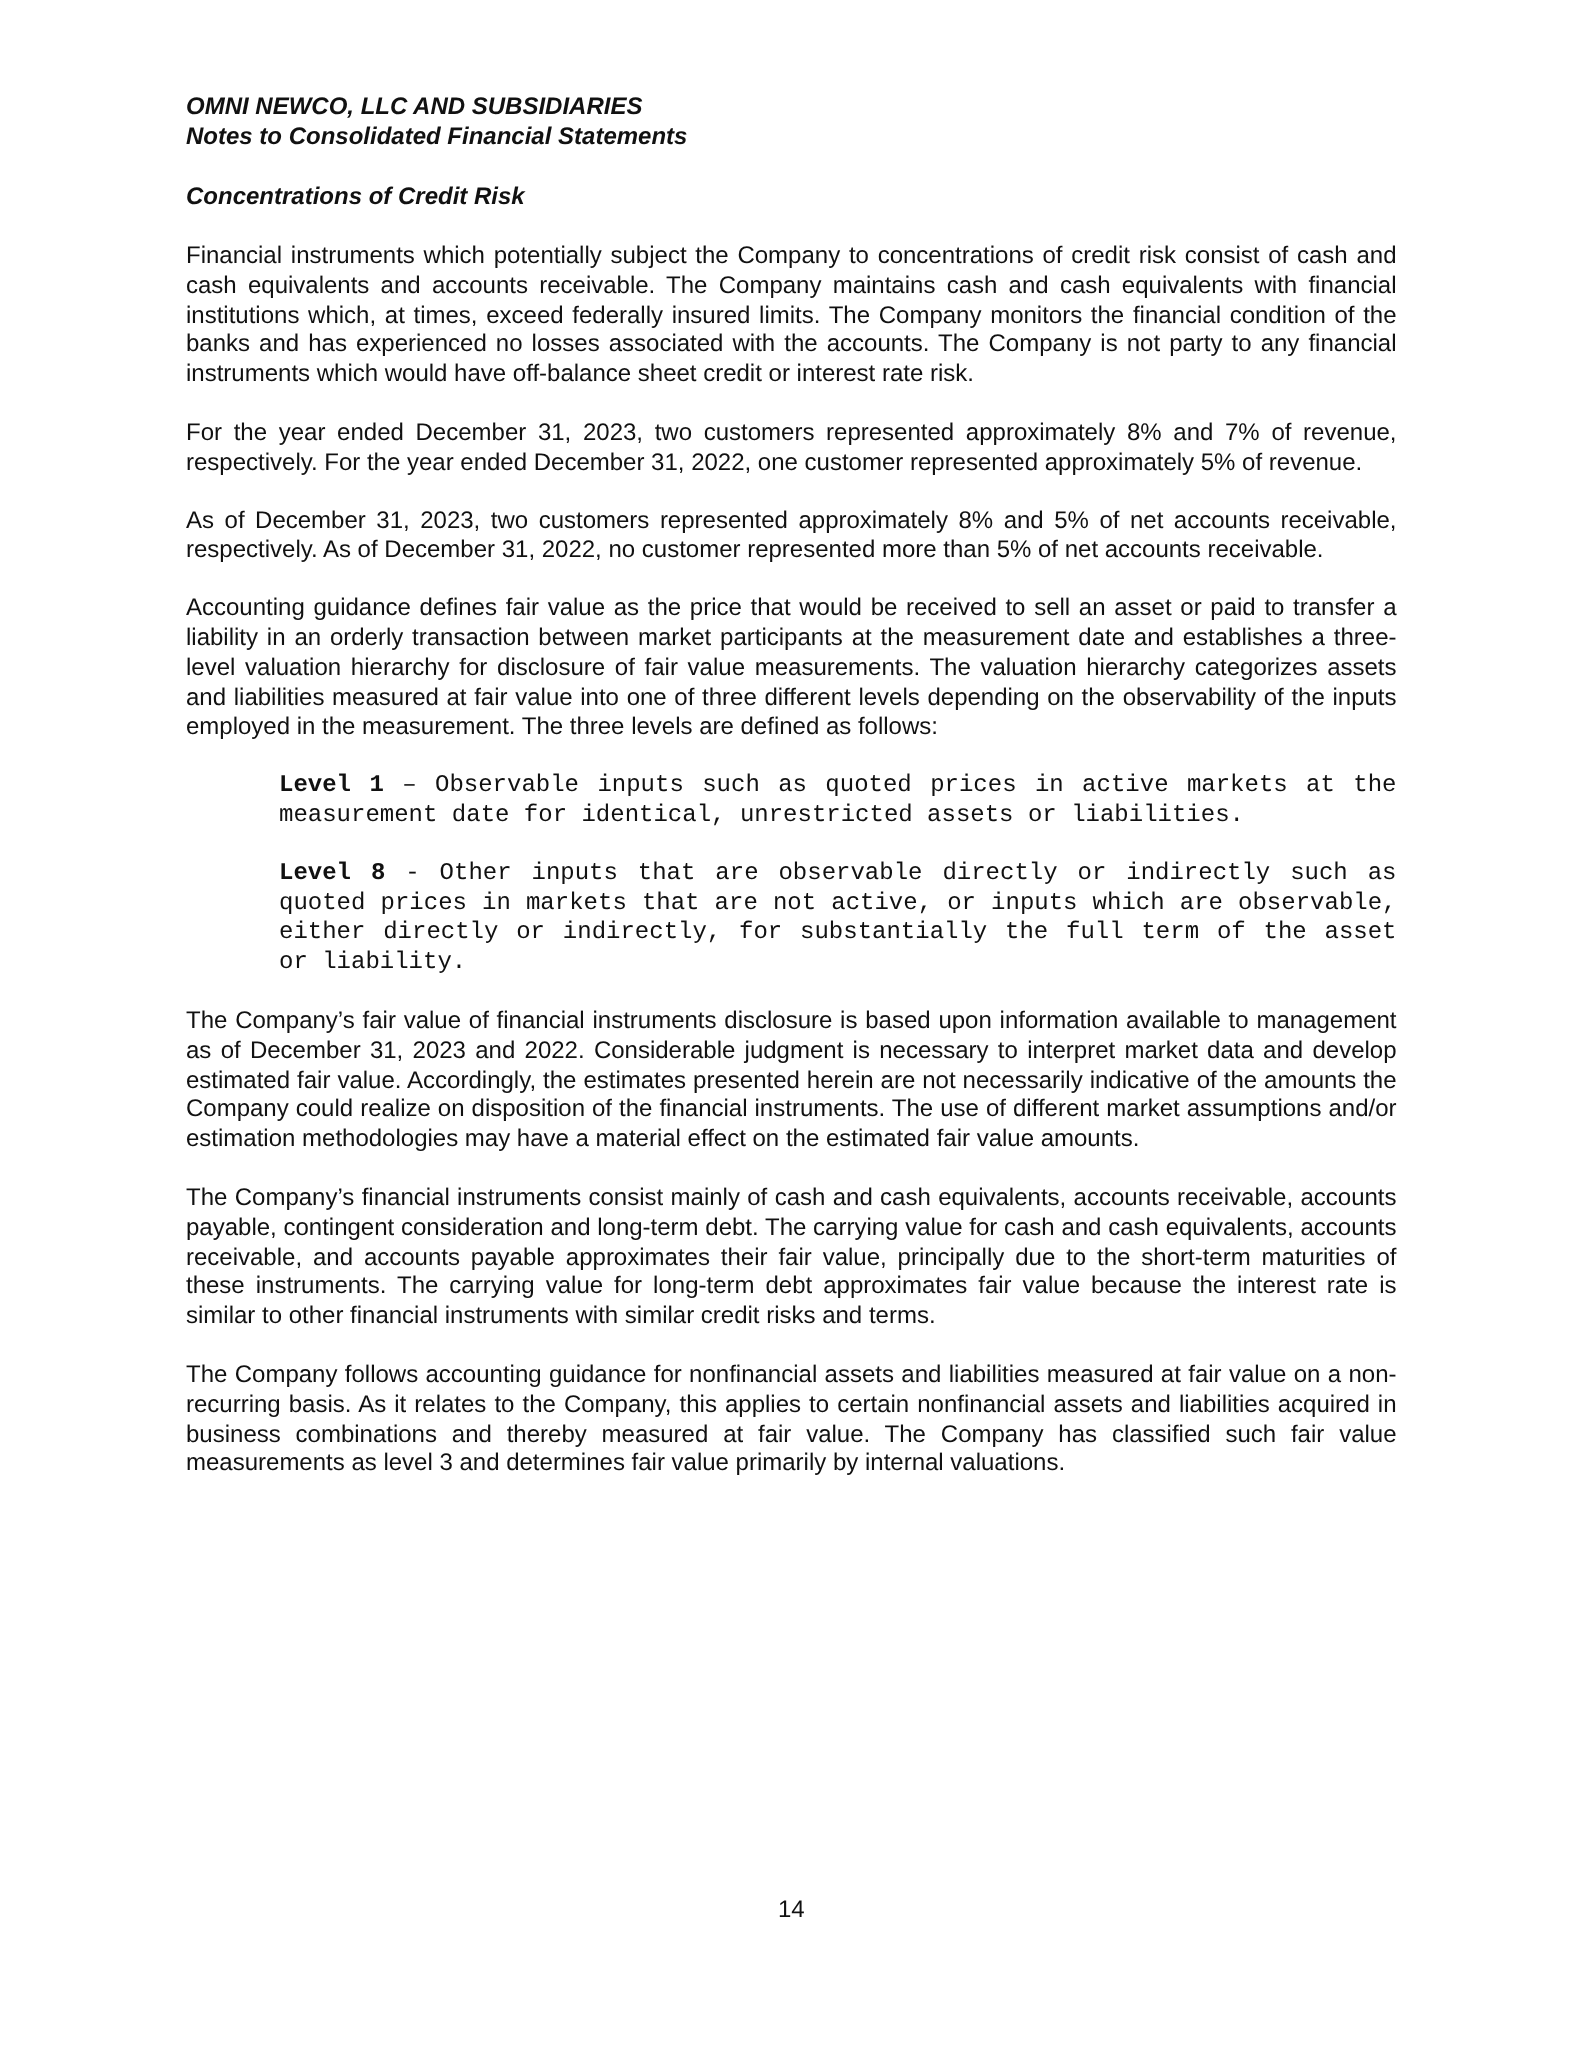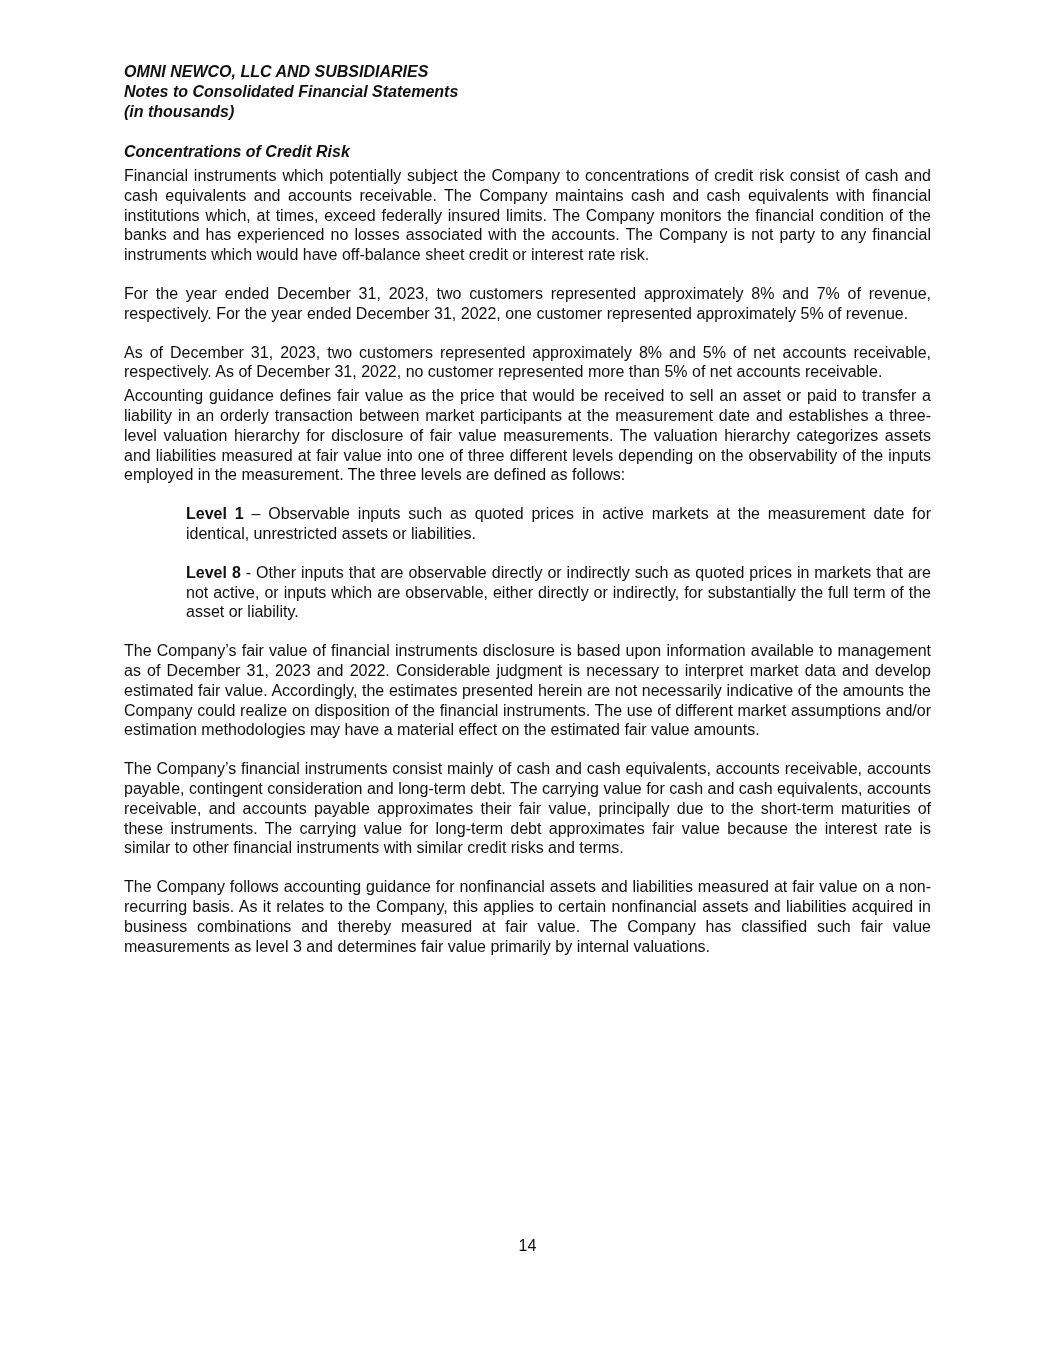--- a/index.html
+++ b/index.html
@@ -35,47 +35,47 @@
     line-height: 20px;
     margin: 20px 0 0 0;
   }
   p {
     margin: 19px 0 0 0;
     font-size: 16px;
     line-height: 19.8px;
     text-align: justify;
   }
   p.first {
-    margin-top: 4px;
+    margin-top: 19px;
   }
   .level {
     margin-left: 62px;
+    font-family: Liberation Mono, monospace;
   }
   .level .lvl-label {
     font-weight: bold;
   }
   .page-number {
     position: absolute;
-    top: 1236px;
+    top: 1264px;
     left: 0;
     width: 1055px;
     text-align: center;
     font-size: 16px;
     line-height: 20px;
   }
 </style>
 </head>
 <body>
 
 <div class="page">
 
   <div class="header">
     <div>OMNI NEWCO, LLC AND SUBSIDIARIES</div>
     <div>Notes to Consolidated Financial Statements</div>
-    <div>(in thousands)</div>
   </div>
 
   <section>
     <div class="section-title">Concentrations of Credit Risk</div>
     <p class="first">Financial instruments which potentially subject the Company to concentrations of credit risk consist of cash and cash equivalents and accounts receivable. The Company maintains cash and cash equivalents with financial institutions which, at times, exceed federally insured limits. The Company monitors the financial condition of the banks and has experienced no losses associated with the accounts. The Company is not party to any financial instruments which would have off-balance sheet credit or interest rate risk.</p>
     <p>For the year ended December 31, 2023, two customers represented approximately 8% and 7% of revenue, respectively. For the year ended December 31, 2022, one customer represented approximately 5% of revenue.</p>
     <p>As of December 31, 2023, two customers represented approximately 8% and 5% of net accounts receivable, respectively. As of December 31, 2022, no customer represented more than 5% of net accounts receivable.</p>
   </section>
 
   <section>

